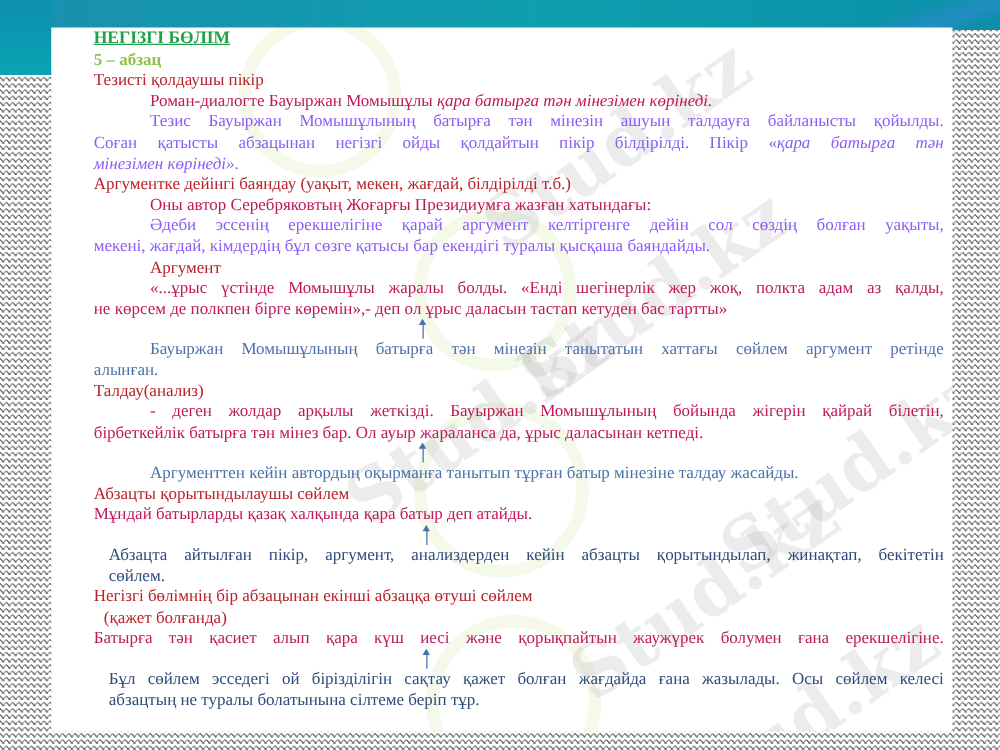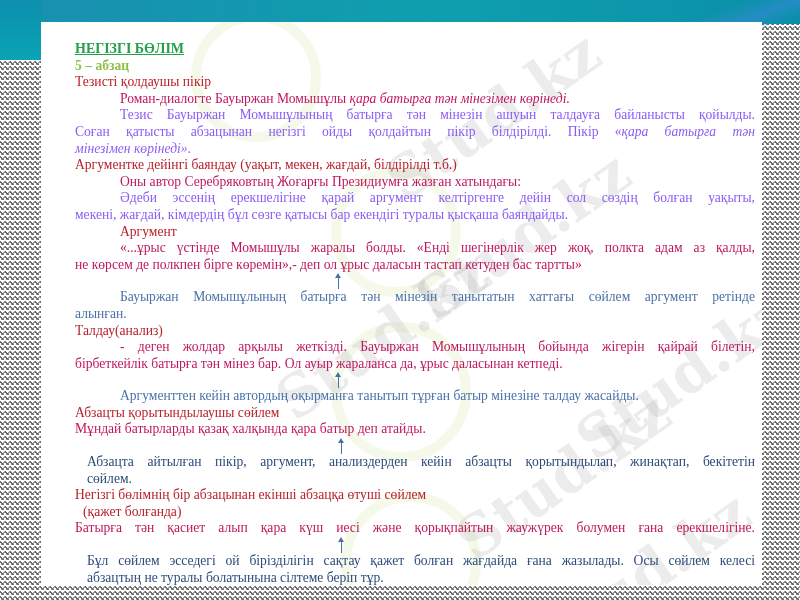--- a/index.html
+++ b/index.html
@@ -77,21 +77,21 @@
   <div class="logo-ring" style="left:300px; top:470px; width:120px; height:120px;"></div>
 
   <div class="watermark" style="left:330px; top:60px;">Stud.kz</div>
   <div class="watermark" style="left:360px; top:180px;">Stud.kz</div>
   <div class="watermark" style="left:220px; top:280px;">Stud.kz</div>
   <div class="watermark" style="left:520px; top:320px;">Stud.kz</div>
   <div class="watermark" style="left:400px; top:420px;">Stud.kz</div>
   <div class="watermark" style="left:480px; top:520px;">Stud.kz</div>
 
   <div class="content">
-    <div class="line h-main" style="margin-top:19px;">НЕГІЗГІ БӨЛІМ</div>
+    <div class="line h-main" style="margin-top:1px;">НЕГІЗГІ БӨЛІМ</div>
     <div class="line h-sub">5 – абзац</div>
 
     <div class="line red">Тезисті қолдаушы пікір</div>
     <div class="line black indent">
       <span>Роман-диалогте Бауыржан Момышұлы </span><span class="italic">қара батырға тән мінезімен көрінеді.</span>
     </div>
     <div class="line blue indent just">Тезис Бауыржан Момышұлының батырға тән мінезін ашуын талдауға байланысты қойылды.</div>
     <div class="line blue just">
       <span>Соған қатысты абзацынан негізгі ойды қолдайтын пікір білдірілді. Пікір «</span><span class="italic">қара батырға тән</span>
     </div>

